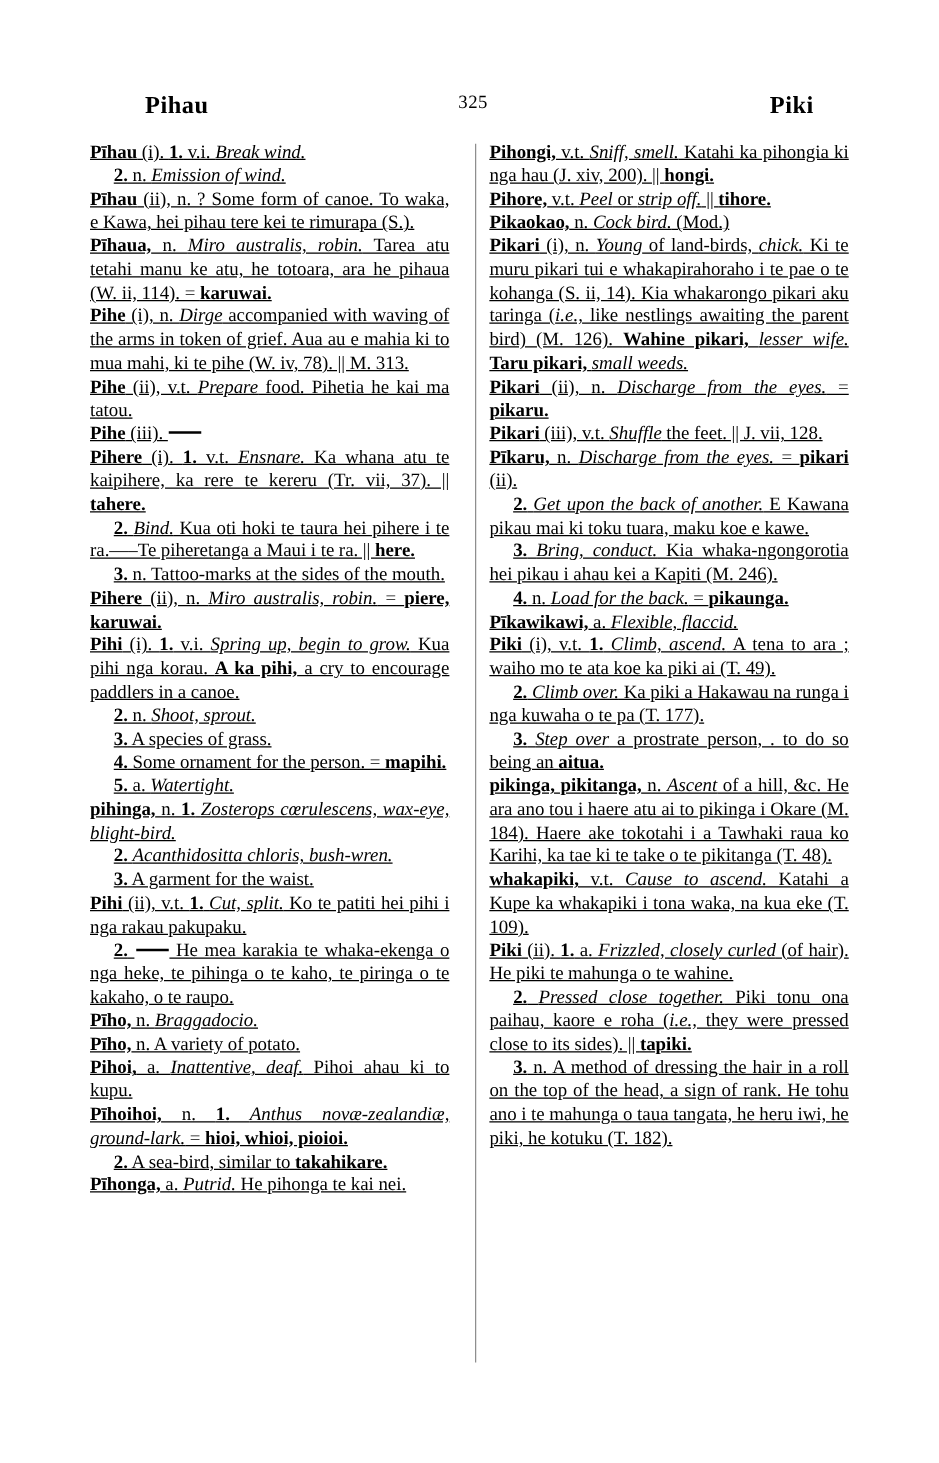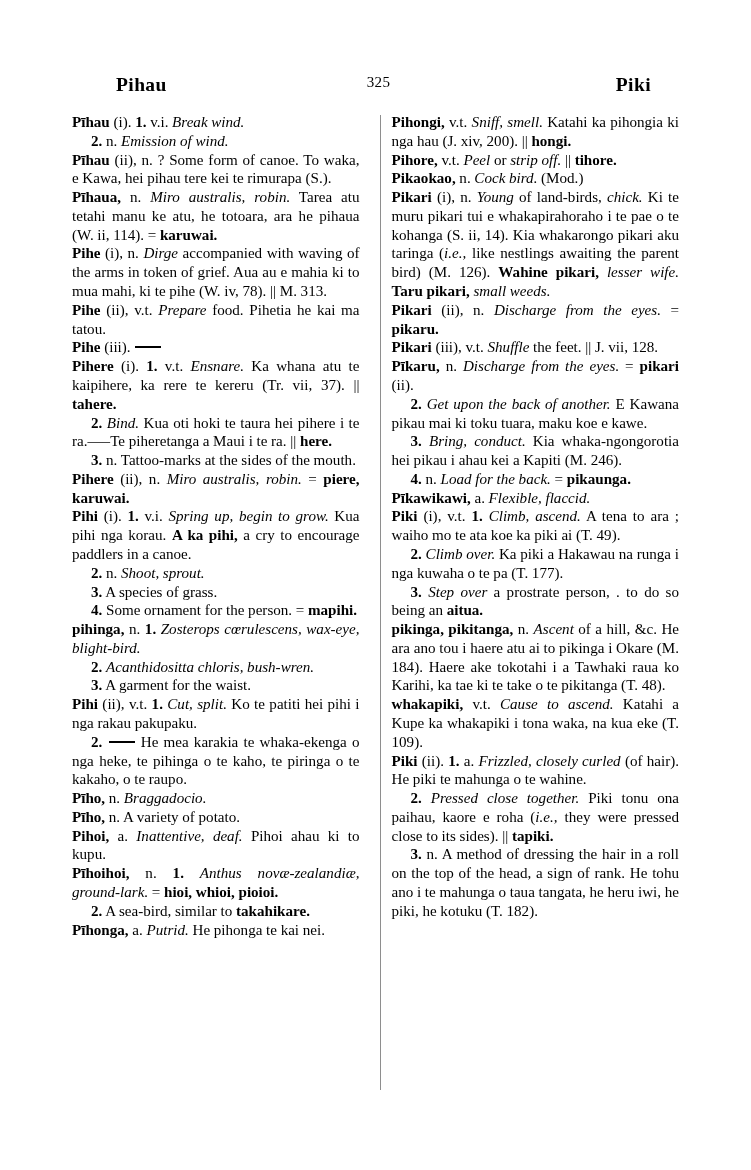--- a/index.html
+++ b/index.html
@@ -59,20 +59,21 @@
     display: flex;
   }
   .col {
     width: 288px;
     font-size: 15.1px;
     line-height: 1.245;
     text-align: justify;
     text-justify: inter-word;
     hyphens: none;
     word-spacing: -0.1px;
+    text-decoration: underline;
   }
   .col-left  { padding-right: 9px; }
   .rule {
     width: 1px;
     background: #8e8e8e;
     margin: 2px 11px 0 11px;
     height: 975px;
     flex: 0 0 1px;
   }
   .col-right { padding-left: 0px; }
@@ -113,20 +114,21 @@
         <div class="hang"><b>Pihe</b> (ii), v.t. <i>Prepare</i> food. Pihetia he kai ma tatou.</div>
         <div class="hang"><b>Pihe</b> (iii). <span class="dash-rule"></span></div>
         <div class="hang"><b>Pihere</b> (i). <b>1.</b> v.t. <i>Ensnare.</i> Ka whana atu te kaipihere, ka rere te kereru (Tr. vii, 37). || <b>tahere.</b></div>
         <div class="sense"><b>2.</b> <i>Bind.</i> Kua oti hoki te taura hei pihere i te ra.—–Te piheretanga a Maui i te ra. || <b>here.</b></div>
         <div class="sense"><b>3.</b> n. Tattoo-marks at the sides of the mouth.</div>
         <div class="hang"><b>Pihere</b> (ii), n. <i>Miro australis, robin.</i> = <b>piere, karuwai.</b></div>
         <div class="hang"><b>Pihi</b> (i). <b>1.</b> v.i. <i>Spring up, begin to grow.</i> Kua pihi nga korau. <b>A ka pihi,</b> a cry to encourage paddlers in a canoe.</div>
         <div class="sense"><b>2.</b> n. <i>Shoot, sprout.</i></div>
         <div class="sense"><b>3.</b> A species of grass.</div>
         <div class="sense"><b>4.</b> Some ornament for the person. = <b>mapihi.</b></div>
+        <div class="sense"><b>5.</b> a. <i>Watertight.</i></div>
         <div class="hang"><b>pihinga,</b> n. <b>1.</b> <i>Zosterops cœrulescens, wax-eye, blight-bird.</i></div>
         <div class="sense"><b>2.</b> <i>Acanthidositta chloris, bush-wren.</i></div>
         <div class="sense"><b>3.</b> A garment for the waist.</div>
         <div class="hang"><b>Pihi</b> (ii), v.t. <b>1.</b> <i>Cut, split.</i> Ko te patiti hei pihi i nga rakau pakupaku.</div>
         <div class="sense"><b>2.</b> <span class="dash-rule"></span> He mea karakia te whaka-ekenga o nga heke, te pihinga o te kaho, te piringa o te kakaho, o te raupo.</div>
         <div class="hang"><b>Pīho,</b> n. <i>Braggadocio.</i></div>
         <div class="hang"><b>Pīho,</b> n. A variety of potato.</div>
         <div class="hang"><b>Pihoi,</b> a. <i>Inattentive, deaf.</i> Pihoi ahau ki to kupu.</div>
         <div class="hang"><b>Pīhoihoi,</b> n. <b>1.</b> <i>Anthus novæ-zealandiæ, ground-lark.</i> = <b>hioi, whioi, pioioi.</b></div>
         <div class="sense"><b>2.</b> A sea-bird, similar to <b>takahikare.</b></div>

